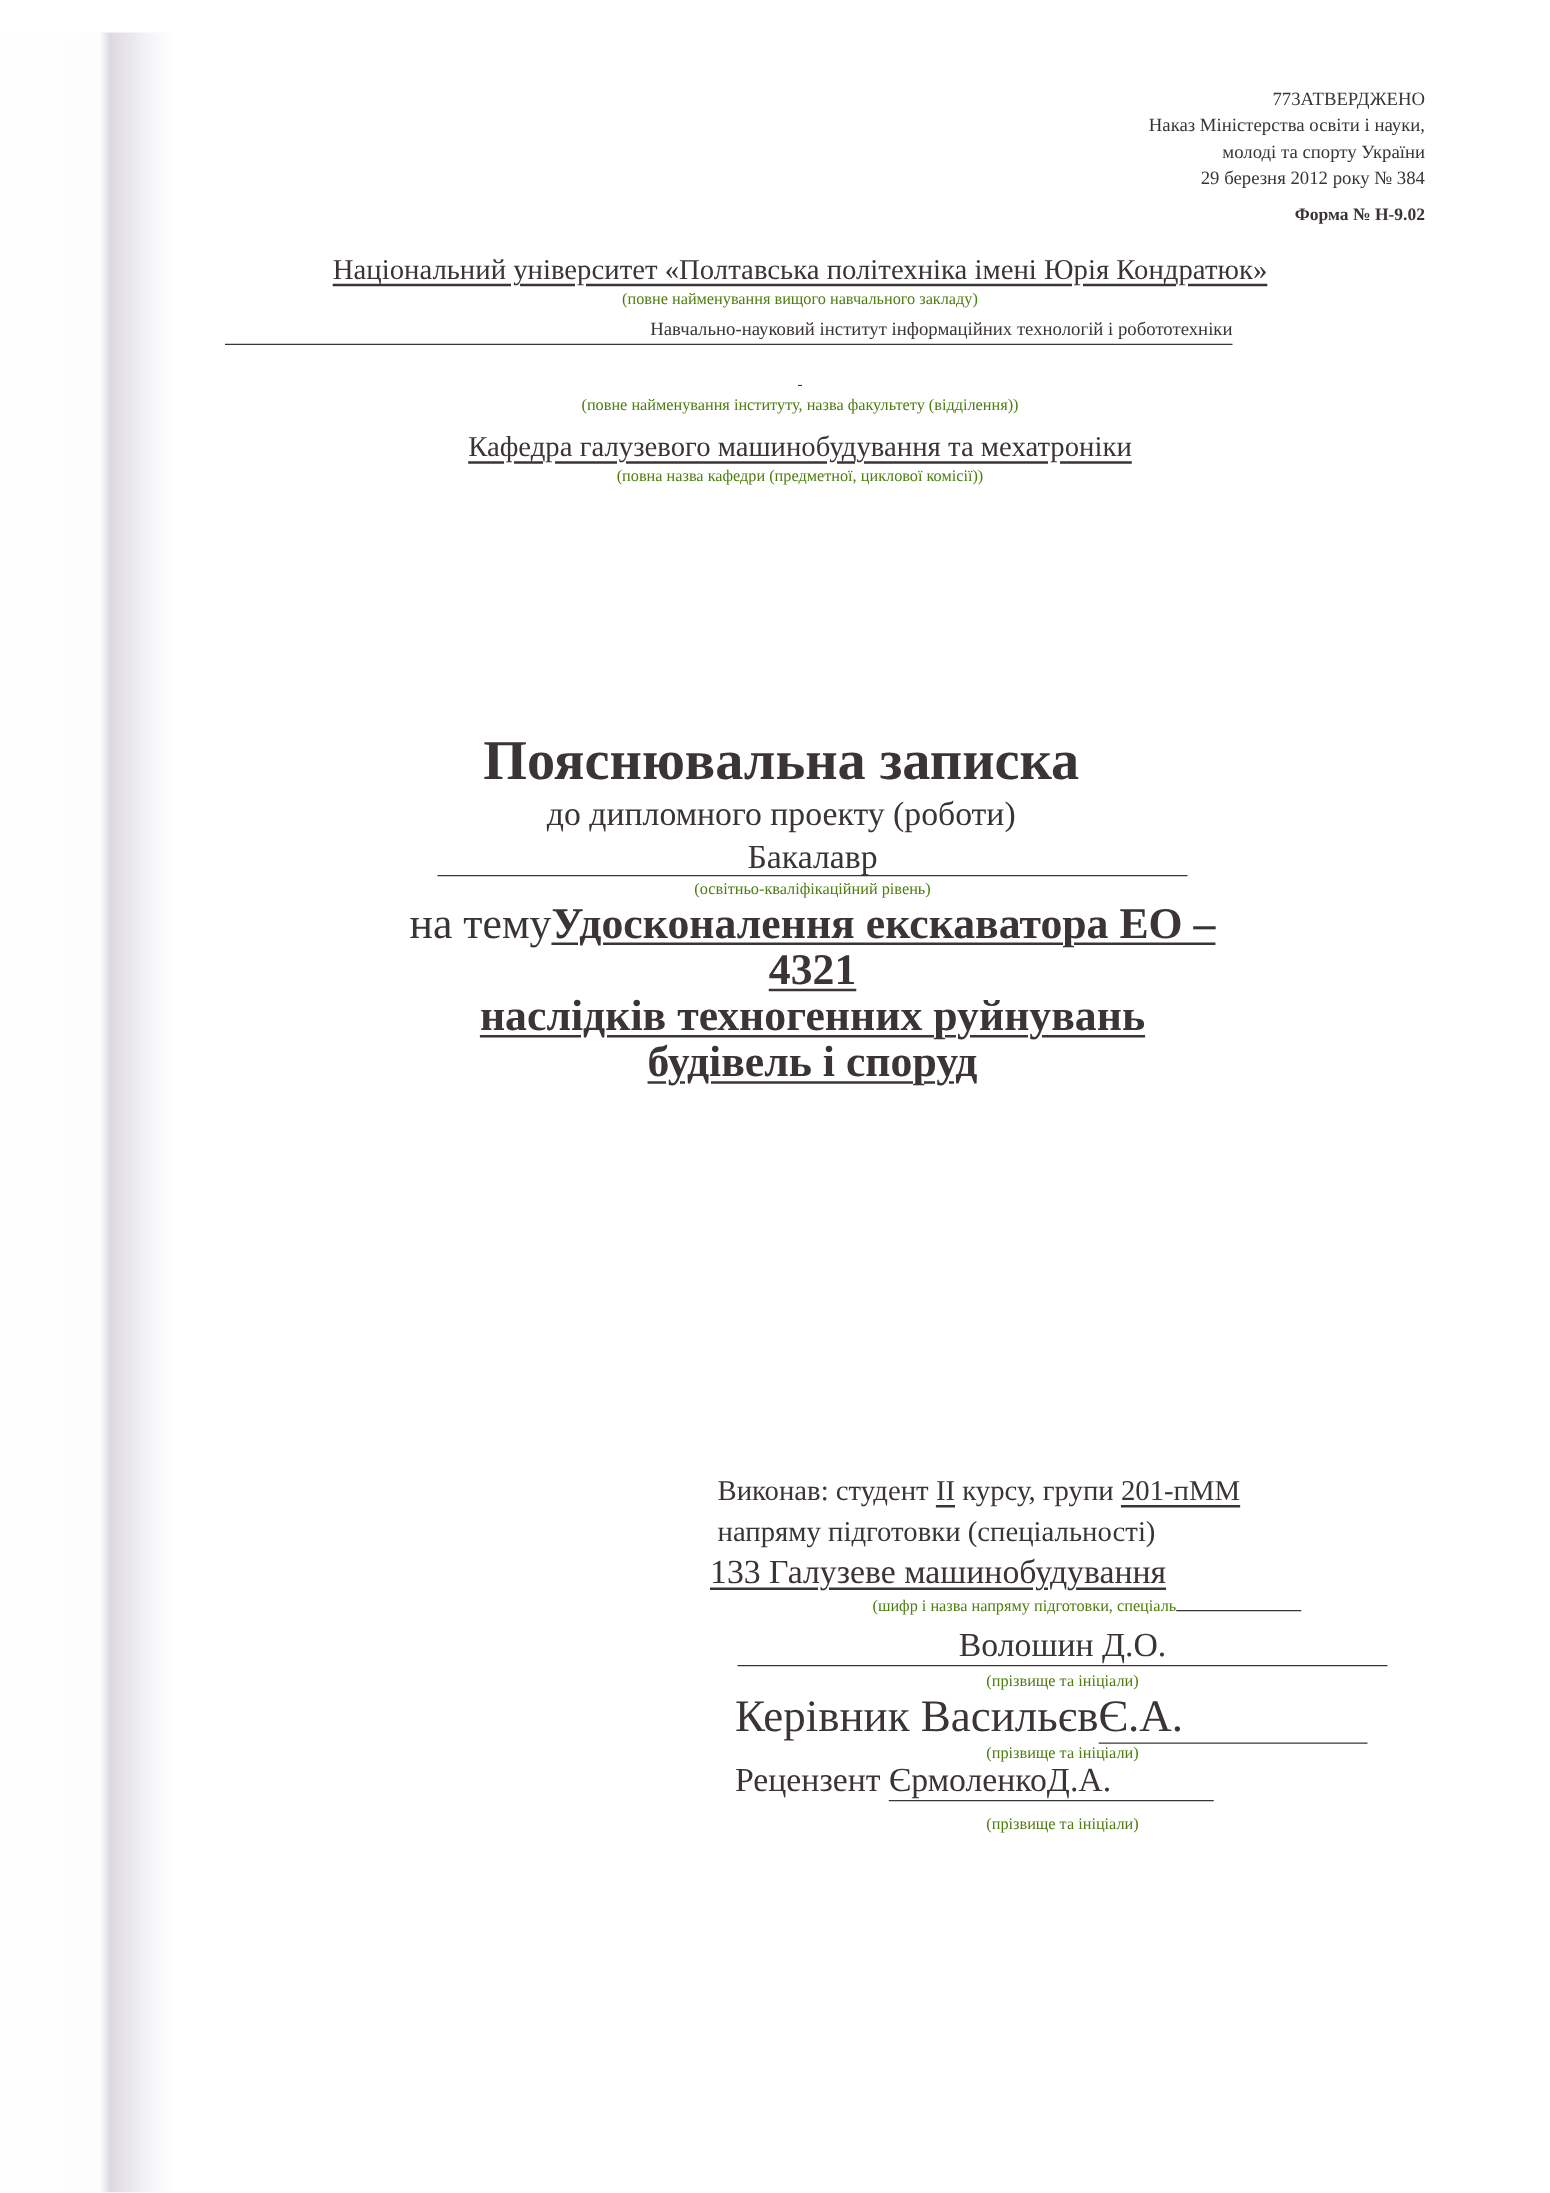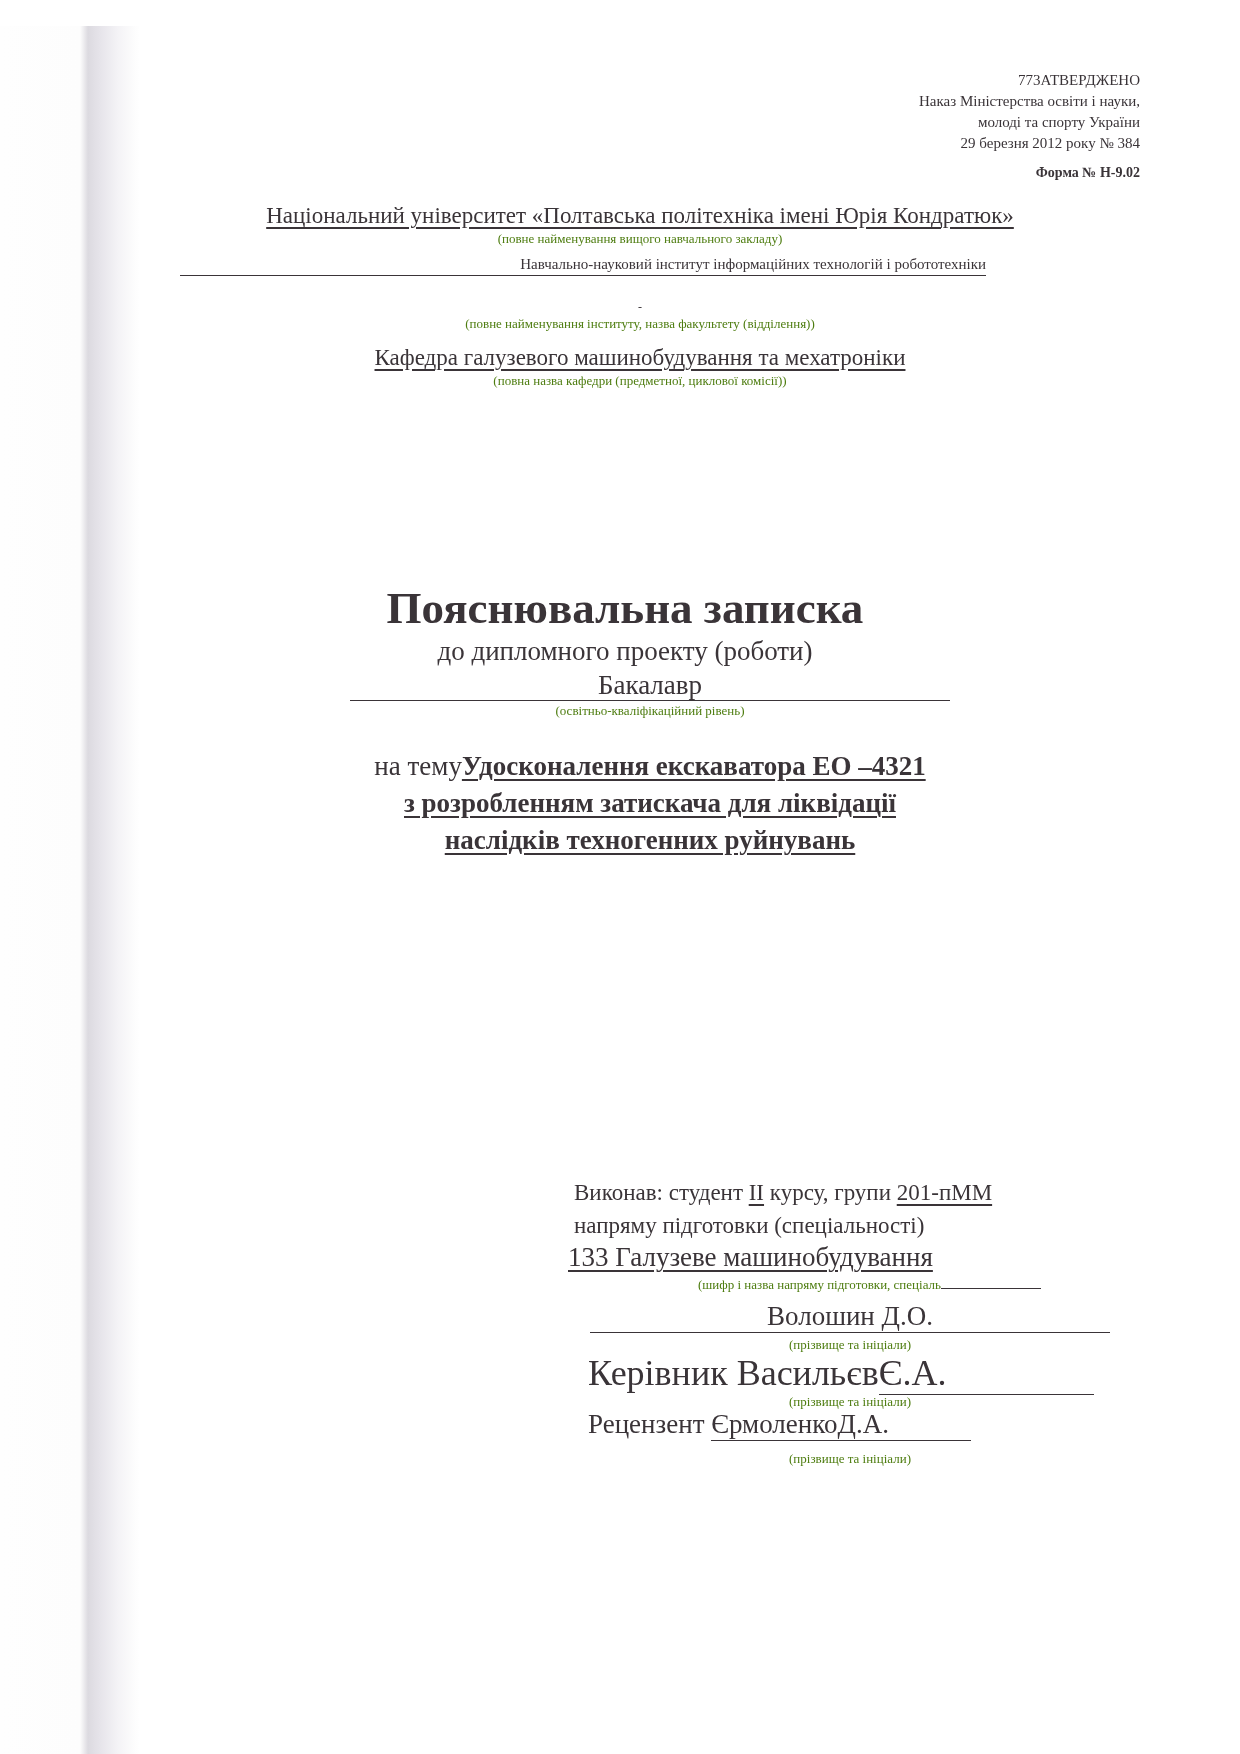--- a/index.html
+++ b/index.html
@@ -8,21 +8,21 @@
   .spine-top{position:absolute;left:0;top:0;width:140px;height:26px;background:#fff;}
   .abs{position:absolute;}
   .right{text-align:right;}
   .center{text-align:center;}
   .u{text-decoration:underline;text-underline-offset:4px;text-decoration-thickness:1.5px;}
   .cap{font-size:13px;color:#4d7c0f;}
   .approval{right:100px;top:70px;font-size:15px;line-height:21px;}
   .form-no{right:100px;top:165px;font-size:14px;font-weight:bold;}
   .title{left:300px;width:650px;top:582px;font-size:45px;font-weight:bold;}
   .sub{left:300px;width:650px;top:636px;font-size:27px;}
-  .topic{left:300px;width:700px;top:748px;font-size:27px;line-height:37px;}
+  .topic{left:300px;width:700px;top:720px;font-size:35px;line-height:37px;}
   .topic b{font-weight:bold;}
 </style>
 </head>
 <body>
 
 <div class="spine"></div>
 <div class="spine-top"></div>
 
 <div class="abs approval right">
   <div>773АТВЕРДЖЕНО</div>
@@ -48,22 +48,22 @@
   <div class="cap" style="margin-top:2px;">(повна назва кафедри (предметної,  циклової комісії))</div>
 </div>
 
 <div class="abs center title">Пояснювальна записка</div>
 <div class="abs center sub">до дипломного проекту (роботи)</div>
 <div class="abs center" style="left:350px;width:600px;top:670px;font-size:27px;border-bottom:1.5px solid #3a3438;line-height:30px;">Бакалавр</div>
 <div class="abs center cap" style="left:350px;width:600px;top:703px;">(освітньо-кваліфікаційний рівень)</div>
 
 <div class="abs center topic" style="left:300px;width:700px;">
   <div><span>на тему</span><b class="u">Удосконалення екскаватора ЕО –4321</b></div>
-  <div><b class="u">з розробленням затискача для ліквідації</b></div>
   <div><b class="u">наслідків техногенних руйнувань</b></div>
+  <div><b class="u">будівель і споруд</b></div>
 </div>
 
 <div class="abs" style="left:574px;top:1176px;font-size:23px;line-height:33px;">
   <div><span>Виконав: студент</span> <span class="u">ІІ</span> <span>курсу, групи</span> <span class="u">201-пММ</span></div>
   <div>напряму підготовки (спеціальності)</div>
 </div>
 <div class="abs" style="left:568px;top:1242px;font-size:27px;">
   <span class="u">133 Галузеве  машинобудування</span>
 </div>
 <div class="abs cap" style="left:698px;top:1277px;">

